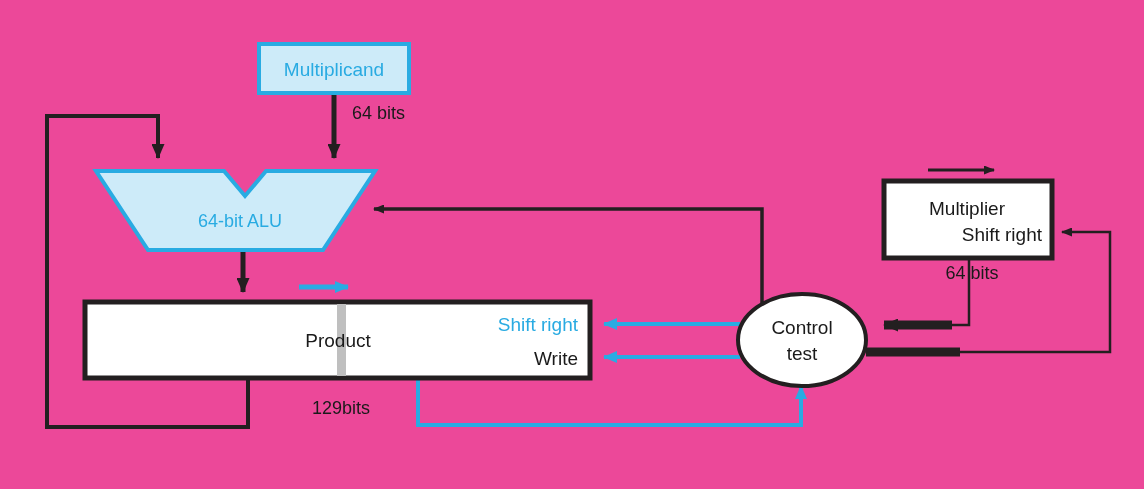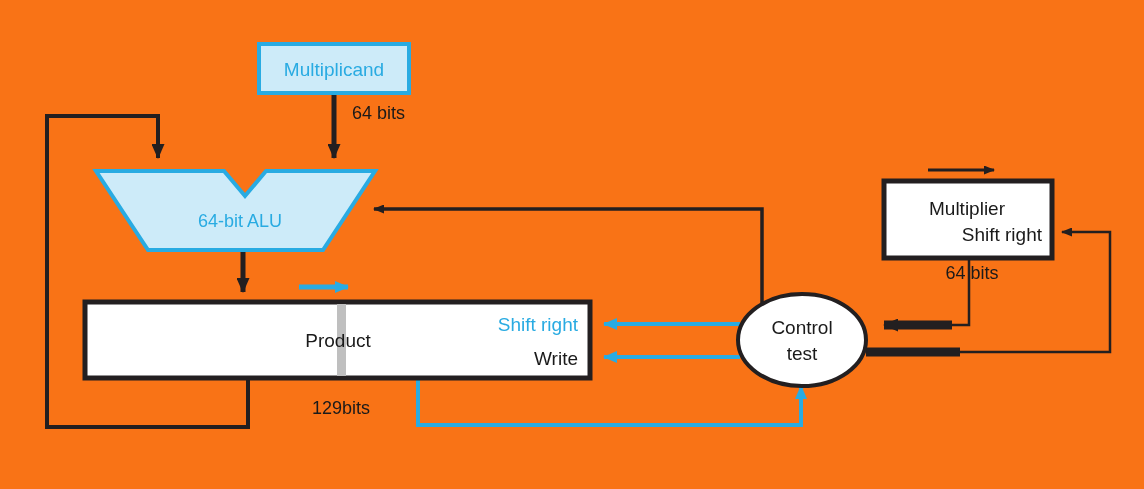--- a/index.html
+++ b/index.html
@@ -10,21 +10,21 @@
   body {
     width: 1144px;
     height: 489px;
     font-family: "Liberation Sans", sans-serif;
     overflow: hidden;
   }
   #diagram-root {
     position: relative;
     width: 1144px;
     height: 489px;
-    background: #f97316;
+    background: #ec4899;
   }
   svg#diagram {
     display: block;
     width: 1144px;
     height: 489px;
   }
   .blk-text {
     font-family: "Liberation Sans", sans-serif;
     font-size: 19px;
     fill: #1a1a1a;

